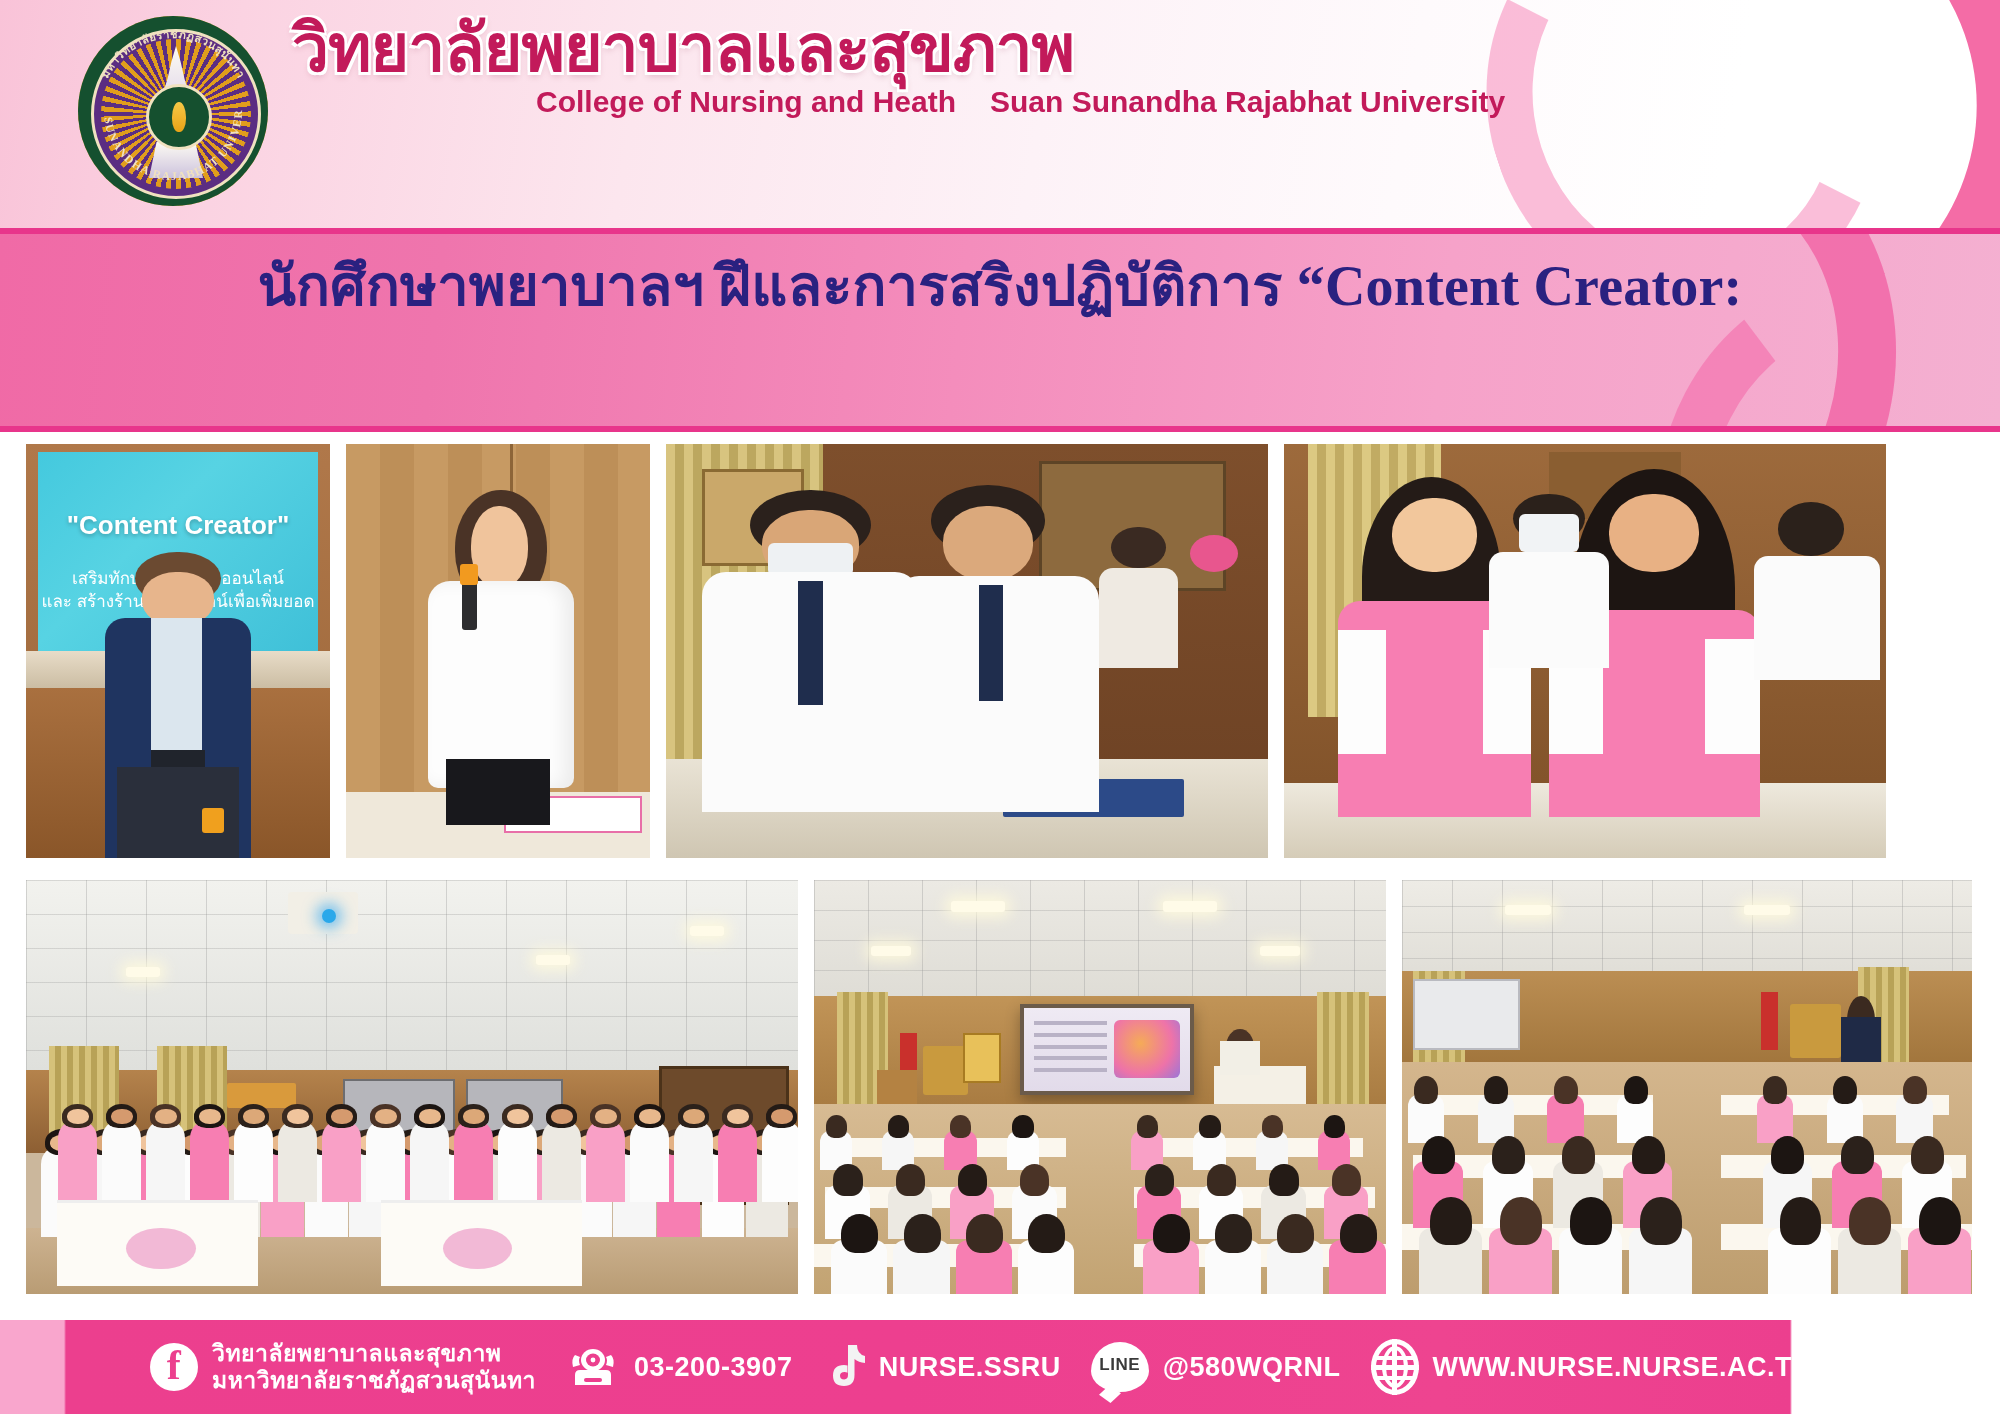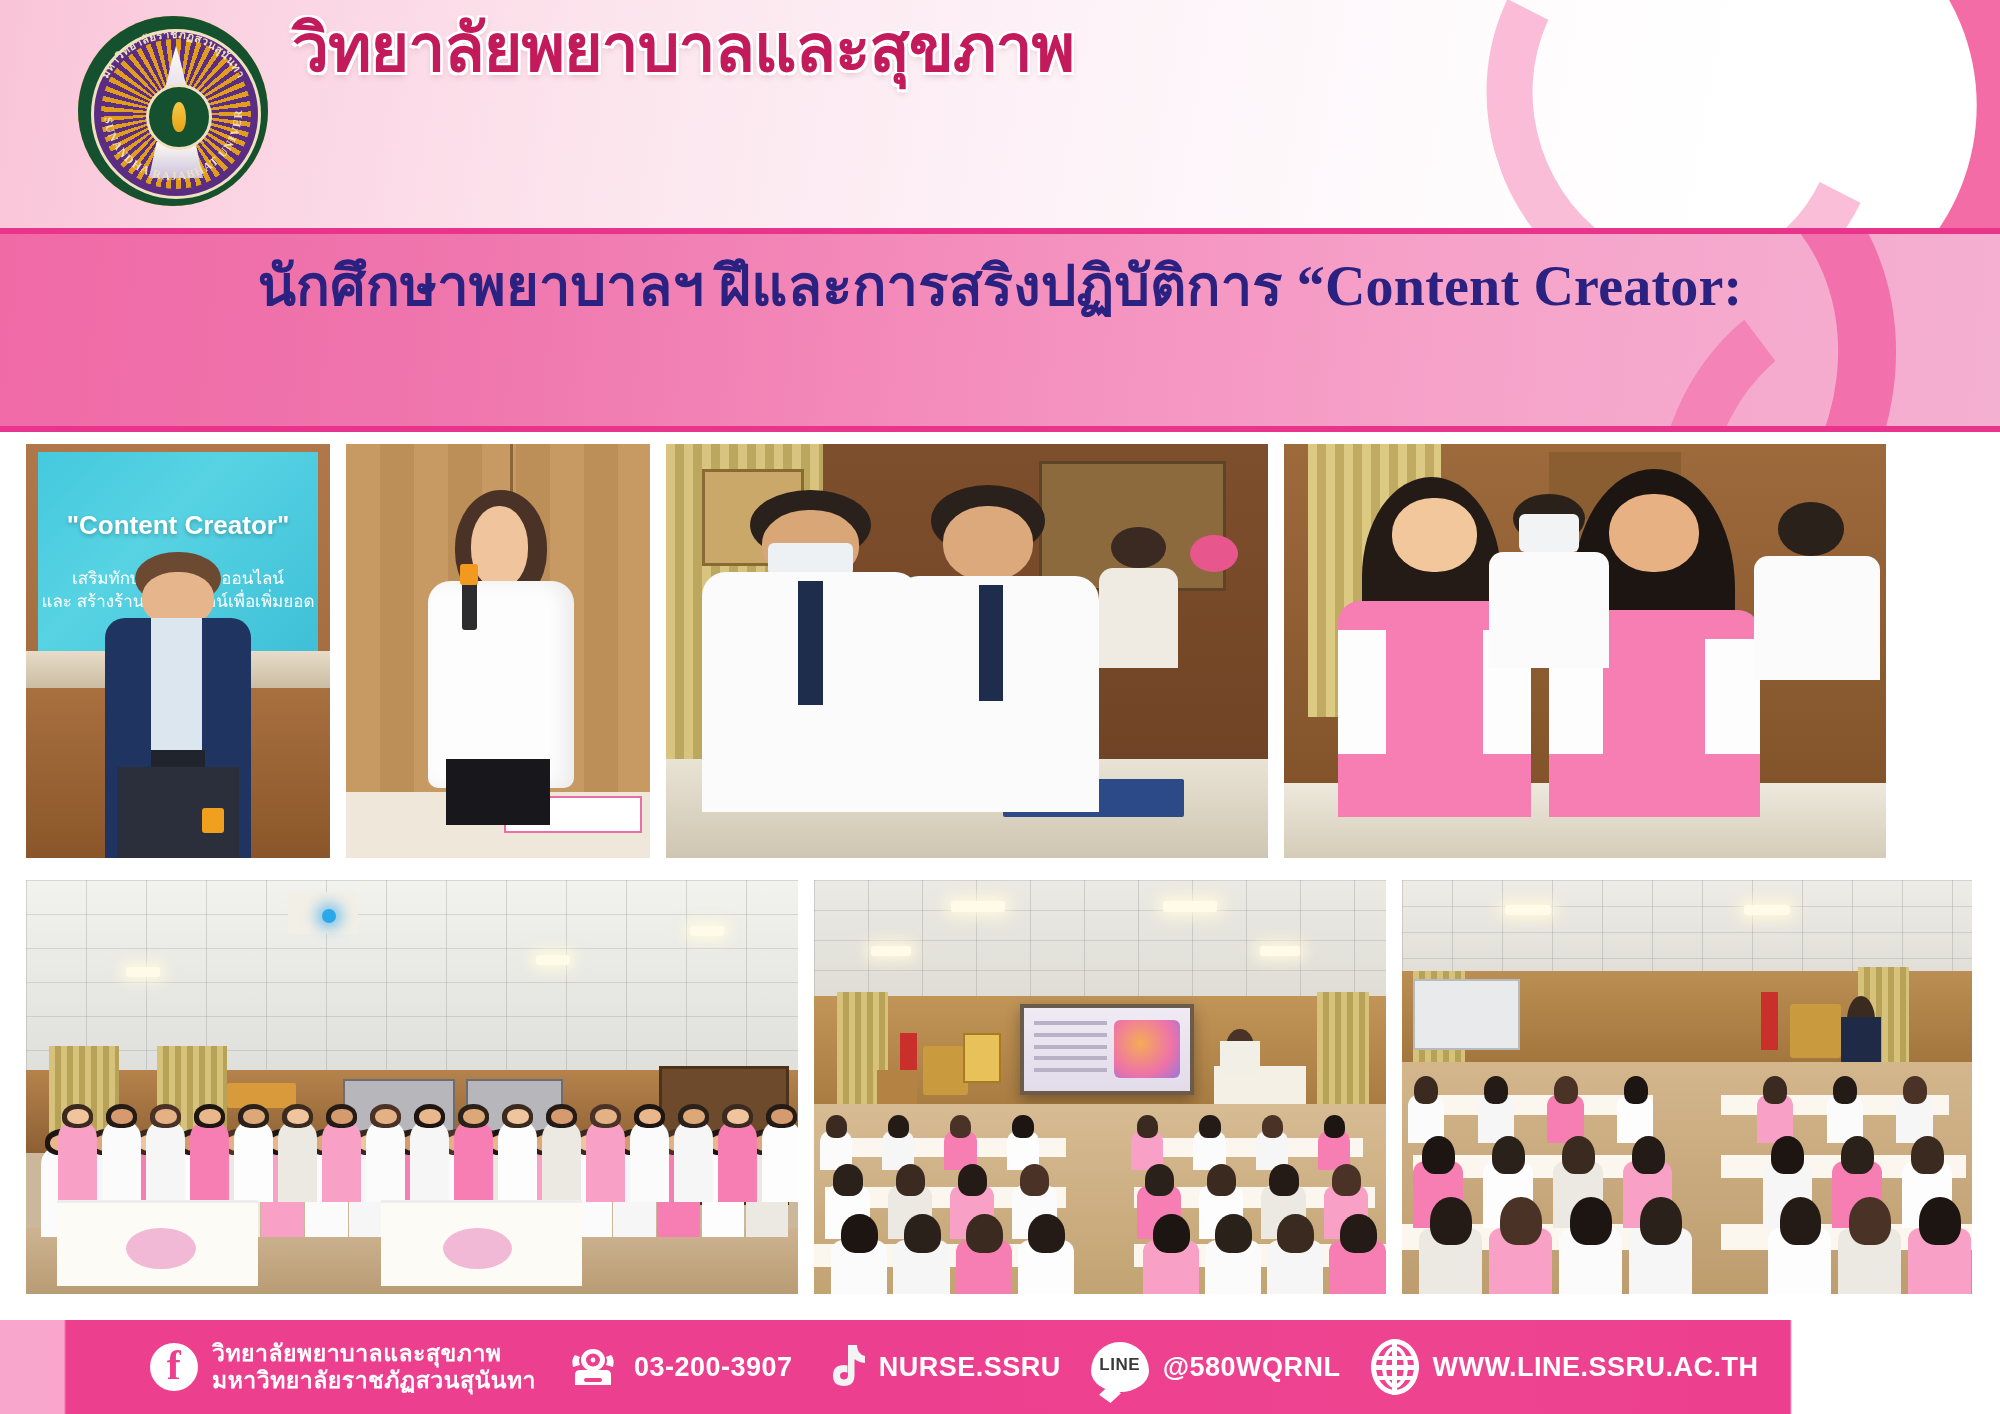--- a/index.html
+++ b/index.html
@@ -149,20 +149,24 @@
           <path id="ringBot" d="M 26,95 A 69,69 0 0 0 164,95"></path>
         </defs>
         <text class="th"><textPath href="#ringTop" startOffset="50%" text-anchor="middle">มหาวิทยาลัยราชภัฏสวนสุนันทา</textPath></text>
         <text><textPath href="#ringBot" startOffset="50%" text-anchor="middle">SUAN SUNANDHA RAJABHAT UNIVERSITY</textPath></text>
       </svg>
     </div>
 
     <div class="hdr-text">
       <div class="hdr-row1">
         <span class="th-main">วิทยาลัยพยาบาลและสุขภาพ</span>
+      </div>
+      <div class="hdr-row2">
+        <span class="en-sub">College of Nursing and Heath</span>
+        <span class="en-sub">Suan Sunandha Rajabhat University</span>
       </div>
     </div>
   </div>
 
   <div class="title-band">
     <div class="band-ribbon"></div>
     <div class="band-ribbon2"></div>
     <div class="title-lines">
       <div class="title-line">นักศึกษาพยาบาลฯ ฝึและการสริงปฏิบัติการ “Content Creator:</div>
     </div>
@@ -609,18 +613,18 @@
       </div>
 
       <div class="fitem">
         <span class="ficon">
           <span class="globe-ico">
               <span class="globe-h2"></span>
               <span class="globe-h3"></span>
               <span class="globe-v2"></span>
             </span>
         </span>
-        <span class="ftext">WWW.LINE.SSRU.AC.TH</span>
+        <span class="ftext">WWW.NURSE.NURSE.AC.TH</span>
       </div>
 
     </div>
   </div>
 </div>
 
 </body></html>

